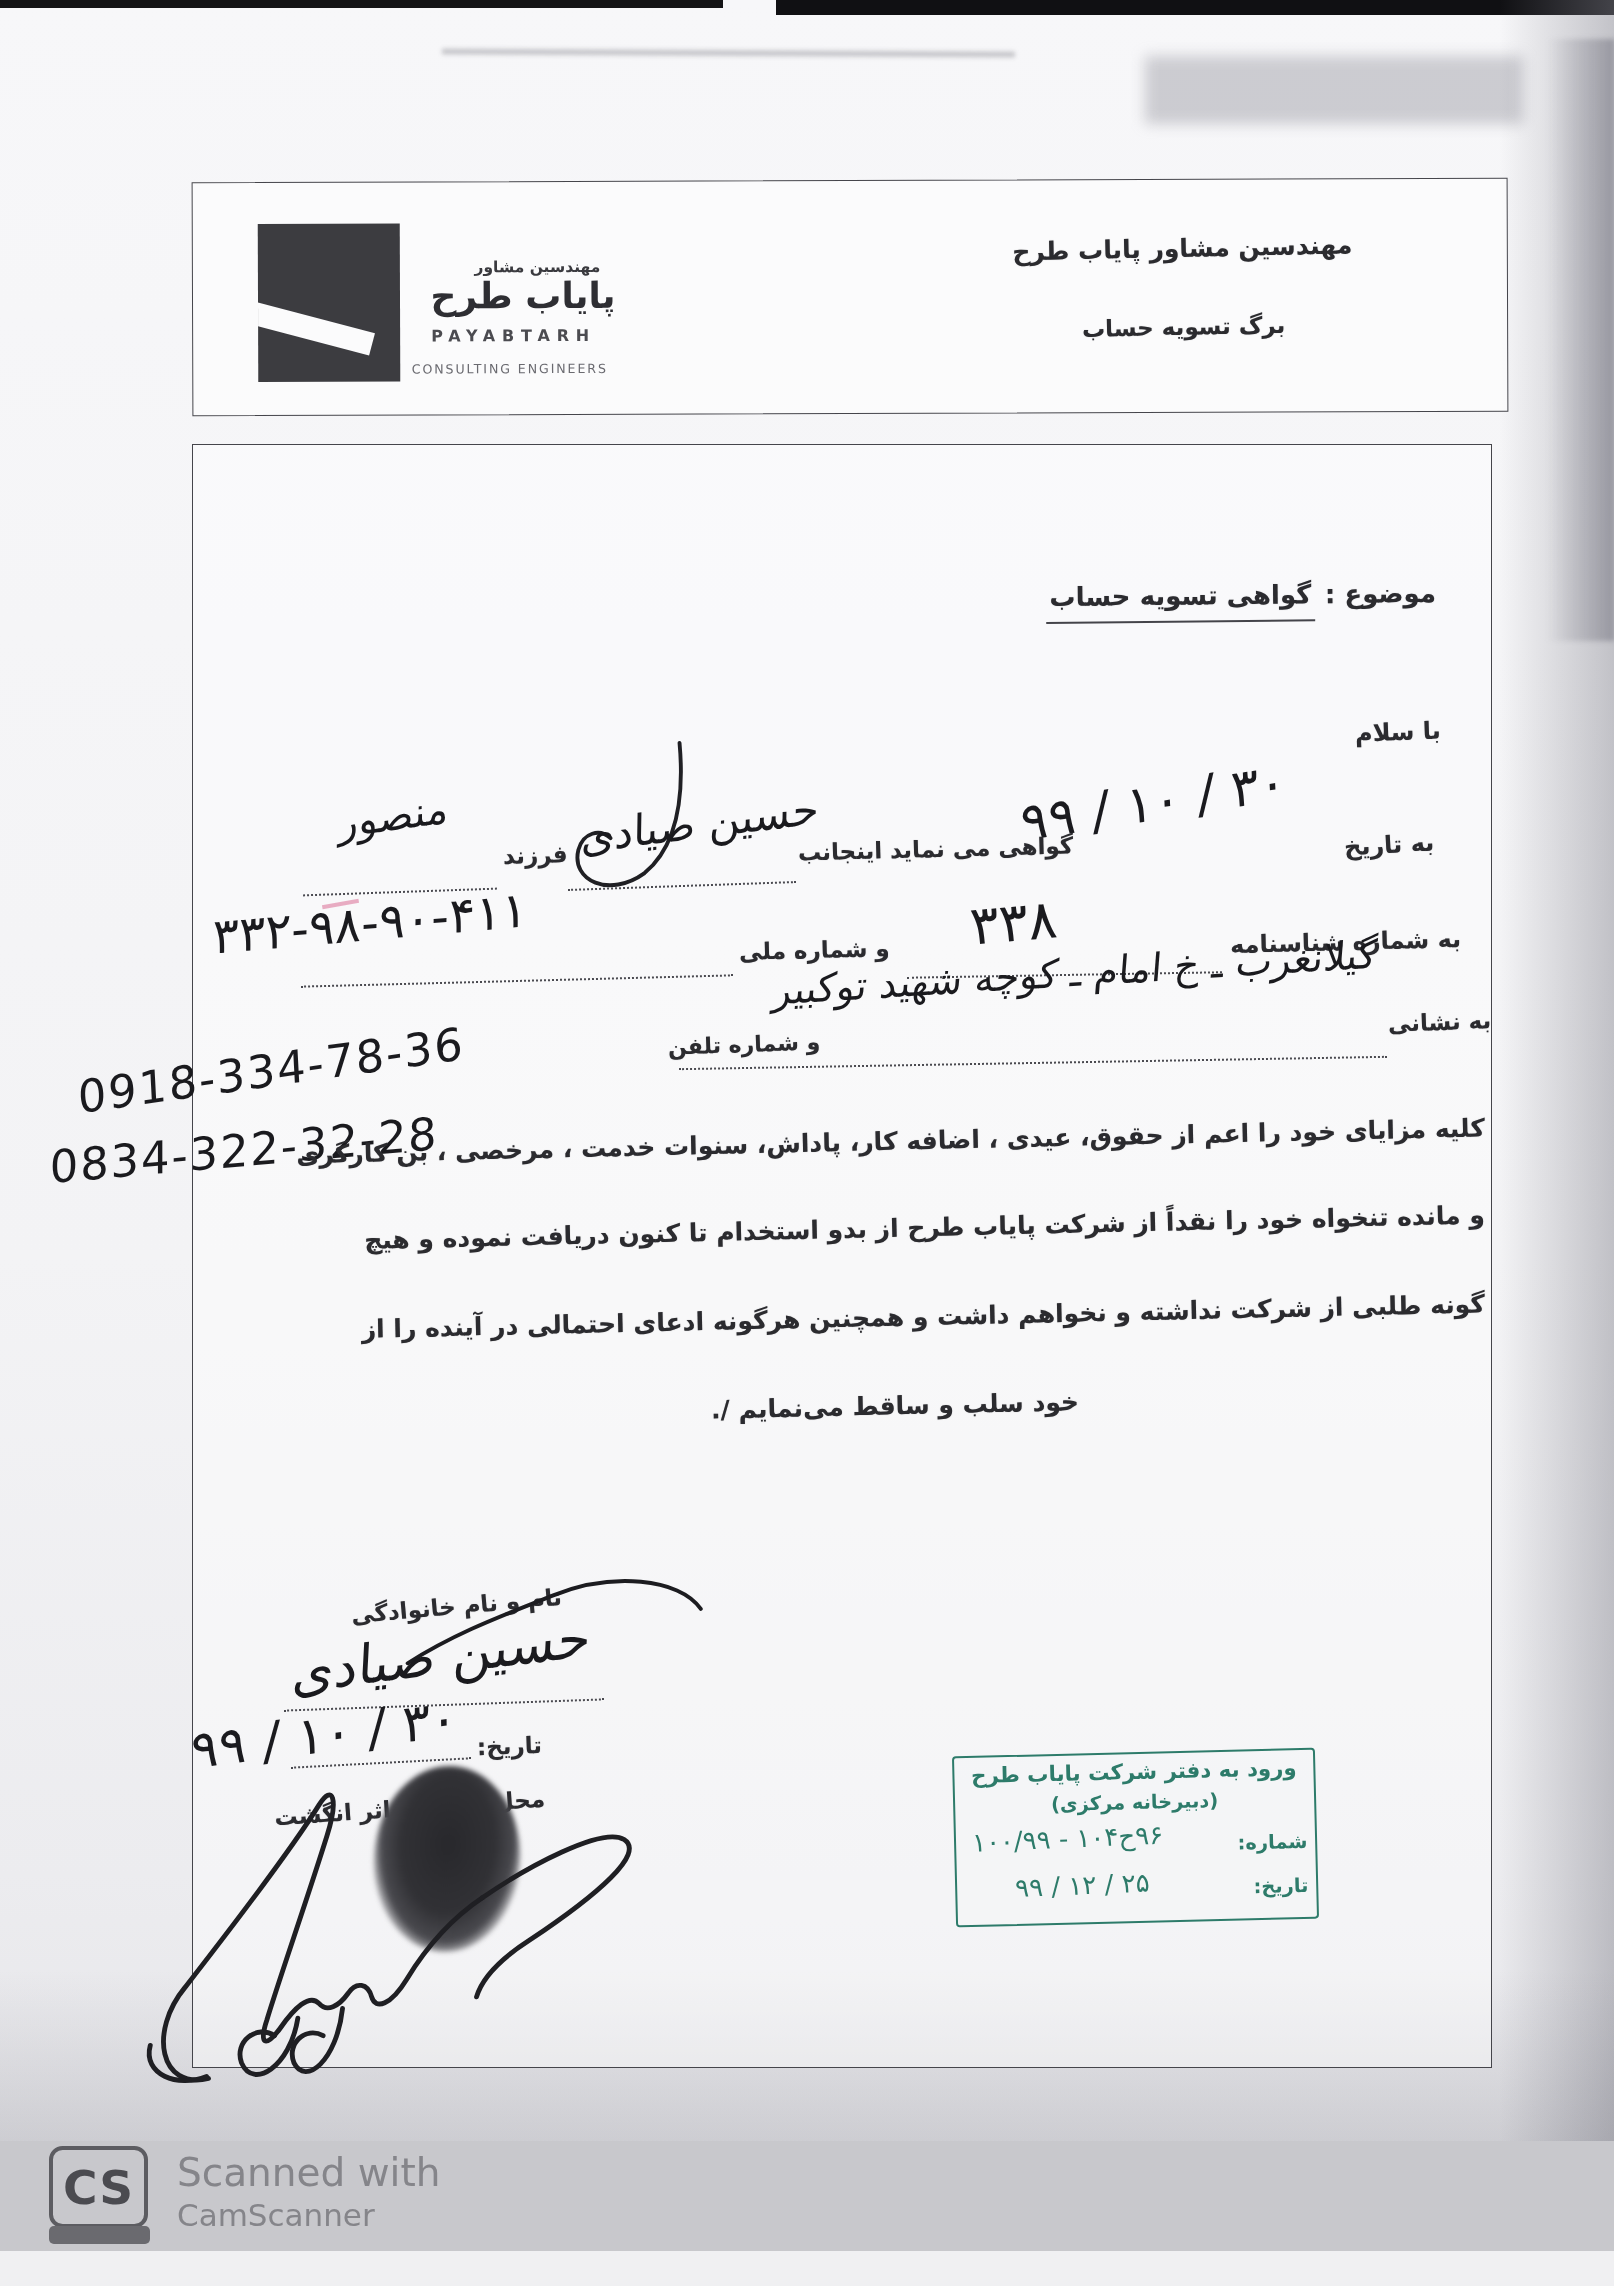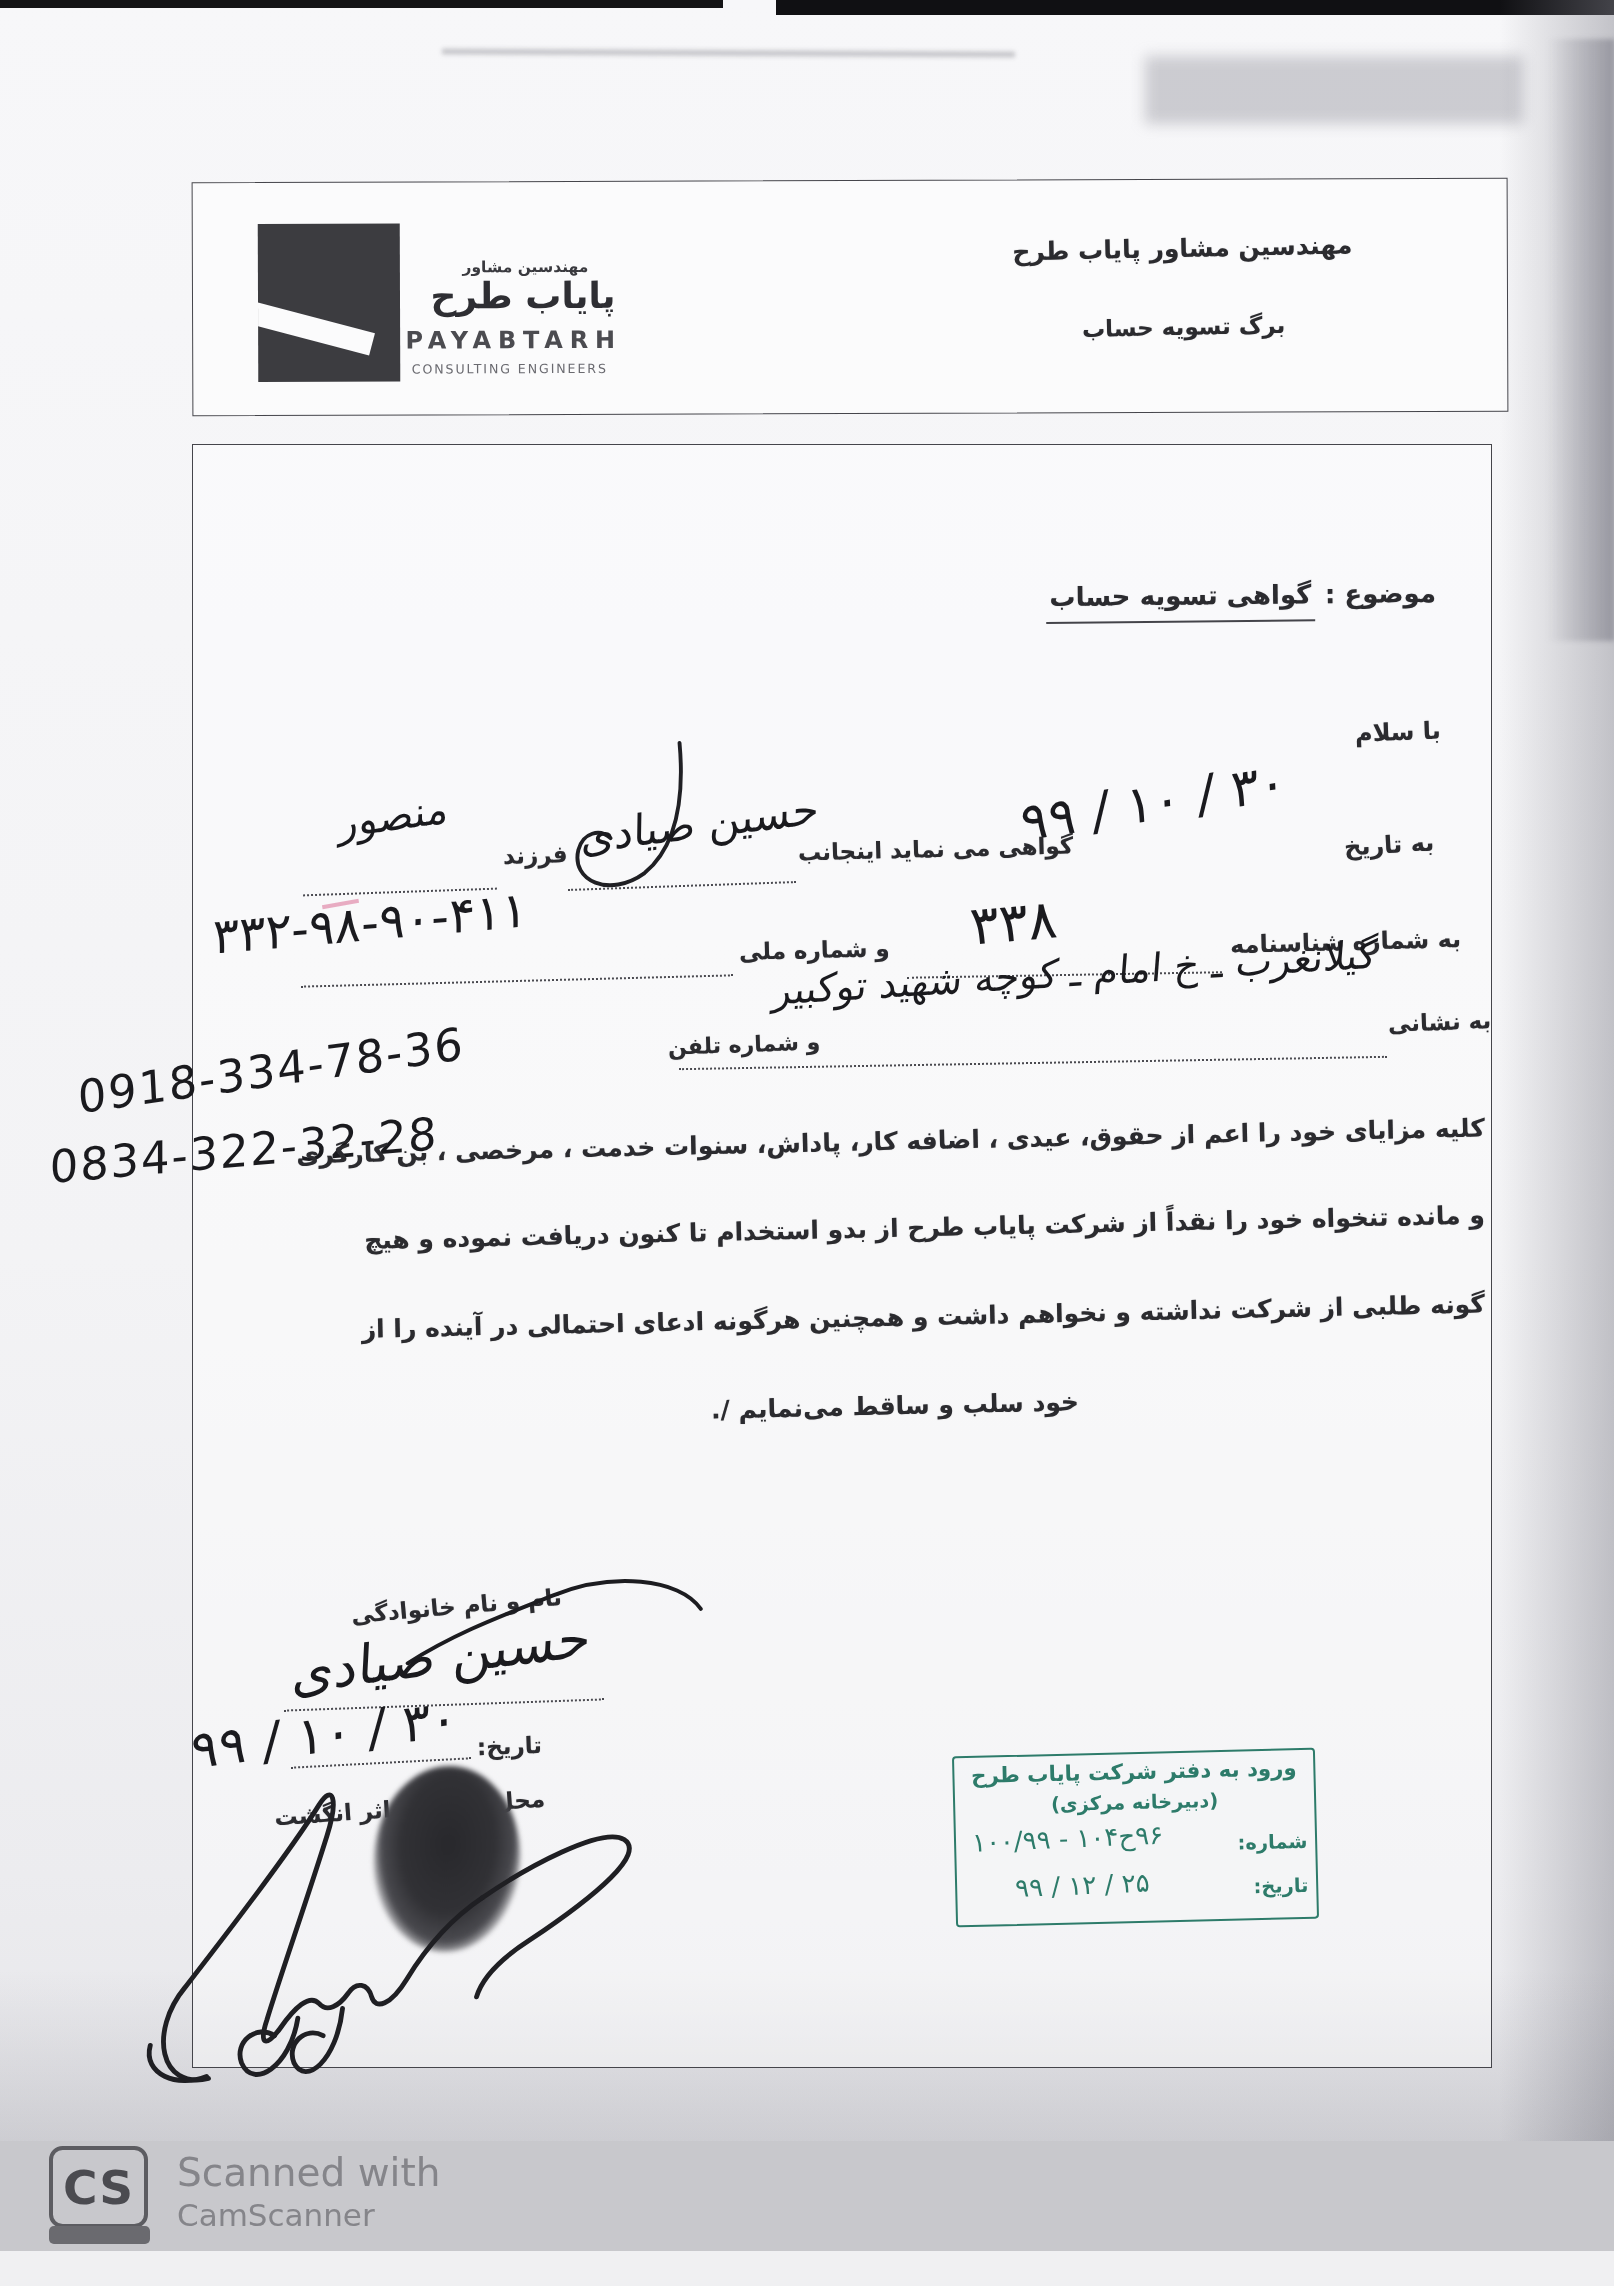--- a/index.html
+++ b/index.html
@@ -29,23 +29,23 @@
   <div class="abs" style="left:442px;top:50px;width:573px;height:5.8px;background:rgba(90,90,100,.30);filter:blur(1.9px);transform:rotate(.3deg);"></div>
   <div class="abs" style="left:1145px;top:56px;width:378px;height:68px;background:rgba(140,140,150,.40);filter:blur(6.8px);"></div>
   <div class="abs" style="right:0;top:0;width:116px;height:2286px;background:linear-gradient(to right,rgba(130,130,140,0),rgba(130,130,140,.45));"></div>
   <div class="abs" style="right:0;top:39px;width:68px;height:602px;background:linear-gradient(to right,rgba(110,110,122,0),rgba(110,110,122,.5));filter:blur(2.9px);"></div>
   <div class="abs" style="left:0;top:1970px;width:1615px;height:175px;background:linear-gradient(rgba(70,70,82,0),rgba(70,70,82,.16));"></div>
 
   <div class="abs box" style="left:192px;top:180px;width:1314px;height:232px;transform:rotate(-.2deg);">
     <div class="abs" style="left:65px;top:41px;width:142px;height:158px;background:#3c3c40;overflow:hidden;">
       <div class="abs" style="left:-9.7px;top:93px;width:126px;height:23px;background:#fbfbfc;transform:rotate(15deg);"></div>
     </div>
-    <div class="abs rtl" style="left:245px;top:76px;width:175px;text-align:center;font-size:15.5px;font-weight:700;color:#3a3a3f;">مهندسین مشاور</div>
+    <div class="abs rtl" style="left:257px;top:76px;width:175px;text-align:center;font-size:15.5px;font-weight:700;color:#3a3a3f;">مهندسین مشاور</div>
     <div class="abs rtl" style="left:233px;top:93px;width:194px;text-align:center;font-size:36px;font-weight:700;color:#2e2e33;">پایاب طرح</div>
-    <div class="abs" style="left:209px;top:144px;width:223px;text-align:center;font-size:24px;font-weight:700;letter-spacing:6.8px;color:#4b4b50;">PAYABTARH</div>
+    <div class="abs" style="left:209px;top:144px;width:223px;text-align:center;font-size:16px;font-weight:700;letter-spacing:6.8px;color:#4b4b50;">PAYABTARH</div>
     <div class="abs" style="left:210px;top:179px;width:213px;text-align:center;font-size:12.6px;letter-spacing:1.9px;color:#6a6a70;">CONSULTING ENGINEERS</div>
     <div class="abs rtl printed" style="left:776px;top:54px;width:427px;text-align:center;font-size:25px;transform:rotate(-1deg);">مهندسین مشاور پایاب طرح</div>
     <div class="abs rtl printed" style="left:835px;top:134px;width:311px;text-align:center;font-size:23px;transform:rotate(-1deg);">برگ تسویه حساب</div>
   </div>
 
   <div class="abs box" style="left:192px;top:444px;width:1298px;height:1622px;background:rgba(255,255,255,.45);"></div>
 
   <div class="abs rtl" style="left:1048px;top:580px;width:388px;display:flex;gap:9.7px;transform:rotate(-.6deg);">
     <span class="printed" style="font-size:26px;">موضوع :</span>
     <span class="printed" style="font-size:26px;border-bottom:2.9px solid #44444a;padding:0 3.9px 9.7px;">گواهی تسویه حساب</span>

